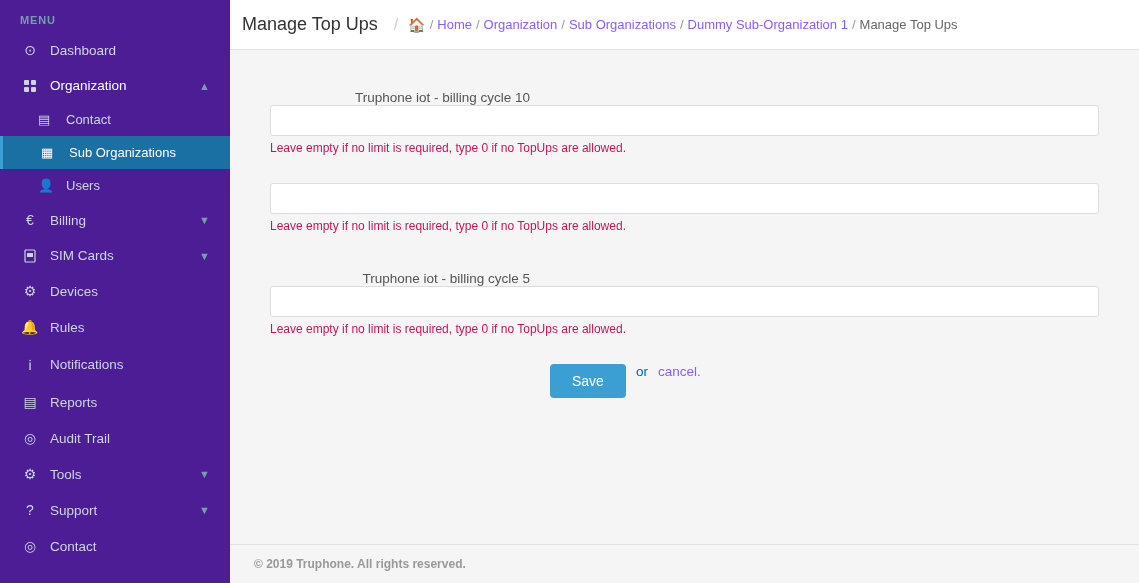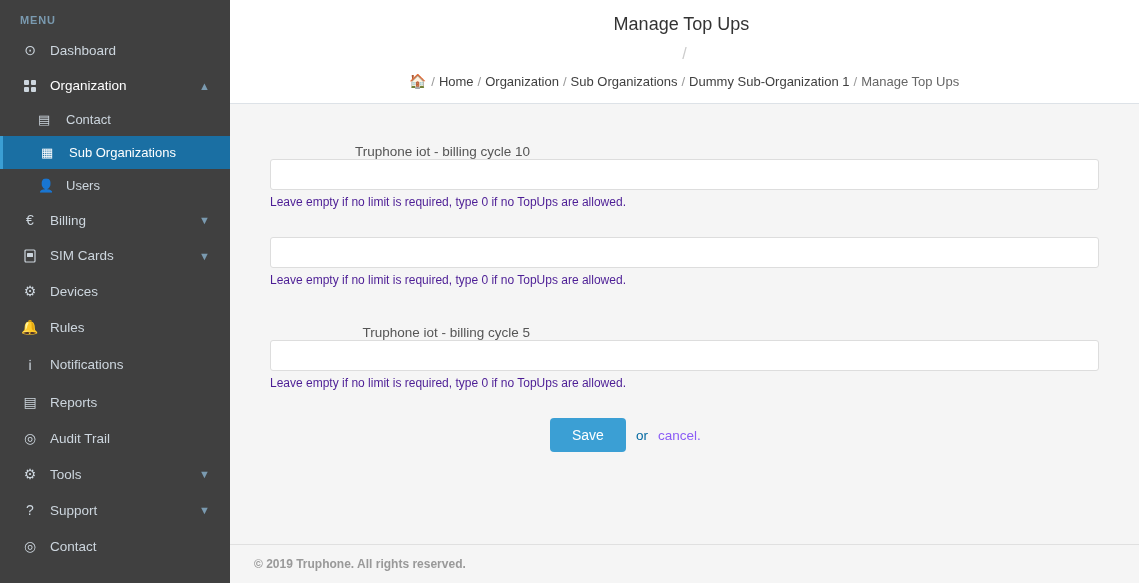--- a/index.html
+++ b/index.html
@@ -2,21 +2,21 @@
 <html><head>
   <meta charset="utf-8">
   <style>
     * { box-sizing: border-box; margin: 0; padding: 0; }
     body { font-family: 'Segoe UI', Arial, sans-serif; font-size: 14px; display: flex; height: 583px; overflow: hidden; background: #f0f0f0; }
 
     
     #sidebar {
       width: 230px;
       min-width: 230px;
-      background: #404040;
+      background: #4c1d95;
       color: #cdd6de;
       display: flex;
       flex-direction: column;
       height: 100%;
       overflow-y: auto;
     }
     .sidebar-menu-label {
       font-size: 11px;
       color: #7a9ab0;
       padding: 14px 20px 6px;
@@ -69,40 +69,39 @@
     #main {
       flex: 1;
       display: flex;
       flex-direction: column;
       overflow: hidden;
     }
 
     
     #header {
       background: #fff;
-      padding: 14px 24px;
+      padding: 14px 12px;
       border-bottom: 1px solid #dde2e7;
       display: flex;
       align-items: center;
       gap: 10px;
-      flex-direction: column;
     }
     .page-title {
       font-size: 18px;
       font-weight: 500;
       color: #333;
       margin-right: 6px;
     }
     .breadcrumb {
       display: flex;
       align-items: center;
       gap: 4px;
       font-size: 13px;
     }
-    .breadcrumb a { color: #404040; text-decoration: none; }
+    .breadcrumb a { color: #8b5cf6; text-decoration: none; }
     .breadcrumb .sep { color: #999; }
     .breadcrumb .current { color: #666; }
     .home-icon { color: #999; font-size: 14px; }
 
     
     #content {
       flex: 1;
       overflow-y: auto;
       padding: 30px 40px;
       background: #f5f5f5;
@@ -132,26 +131,25 @@
       border: 1px solid #ddd;
       border-radius: 3px;
       font-size: 13.5px;
       color: #333;
       background: #fff;
       outline: none;
     }
     .form-hint {
       margin-top: 5px;
       font-size: 12px;
-      color: #4c1d95;
+      color: #be185d;
     }
 
     .form-actions {
       display: flex;
-      align-items: center;
       gap: 10px;
       margin-left: 280px;
       margin-top: 10px;
     }
     .btn-save {
       background: #3b9fd4;
       color: #fff;
       border: none;
       padding: 9px 22px;
       border-radius: 4px;

